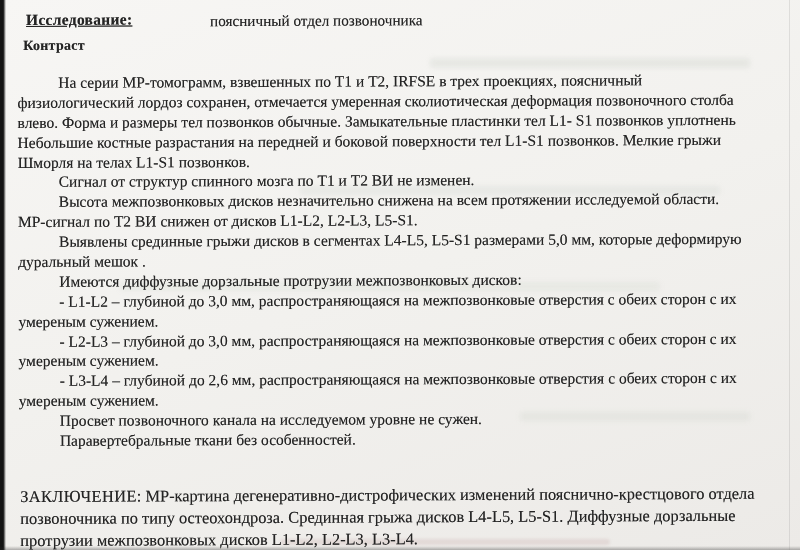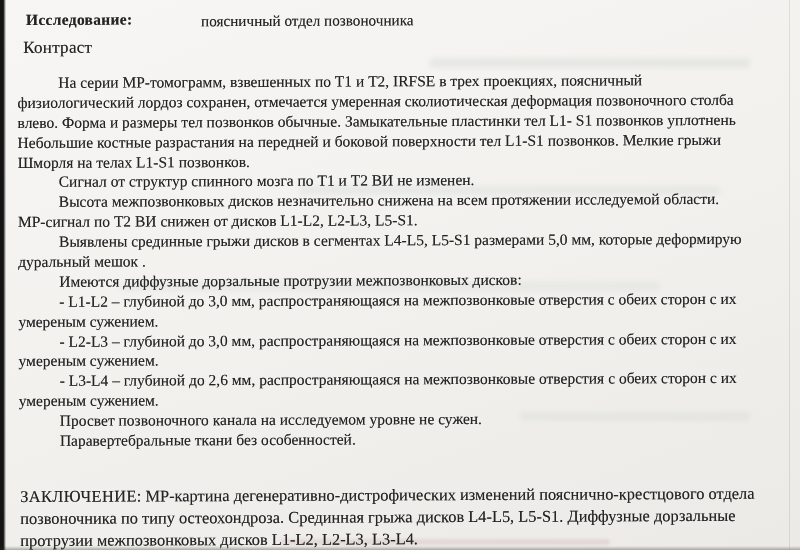--- a/index.html
+++ b/index.html
@@ -38,23 +38,23 @@
   .ghost.g2{left:300px;top:186px;width:420px;height:9px;background:rgba(140,160,145,.10);}
   .ghost.g3{left:120px;top:282px;width:540px;height:9px;background:rgba(145,165,145,.09);}
   .ghost.g4{left:520px;top:412px;width:230px;height:9px;background:rgba(150,165,150,.10);}
   .ghost.g5{left:280px;top:539px;width:330px;height:6px;background:rgba(185,150,150,.22);filter:blur(1.5px);}
 
   .content{
     position:absolute;left:17px;top:9px;width:772px;
     transform:rotate(-0.25deg);transform-origin:0 0;
     text-shadow:0 0 .5px rgba(30,30,30,.55);
   }
-  .hdr-study-label{position:absolute;left:9px;top:2px;font-weight:bold;font-size:15.5px;letter-spacing:.3px;}
-  .hdr-study-value{position:absolute;left:184px;top:4px;font-size:15.2px;}
-  .hdr-contrast{position:absolute;left:6px;top:29px;font-weight:normal;font-size:17px;letter-spacing:.3px;}
+  .hdr-study-label{position:absolute;left:9px;top:2px;font-weight:bold;font-size:15.5px;letter-spacing:.3px;text-decoration:underline;}
+  .hdr-study-value{position:absolute;left:193px;top:4px;font-size:15.2px;}
+  .hdr-contrast{position:absolute;left:6px;top:29px;font-weight:bold;font-size:14px;letter-spacing:.3px;}
 
   .body-text{
     position:absolute;left:0;top:64px;width:772px;
     font-size:15.5px;line-height:19.9px;
   }
   .line{white-space:nowrap;height:19.9px;}
   .line.indent{padding-left:41px;}
 
   .conclusion{
     position:absolute;left:1px;top:477px;width:772px;

